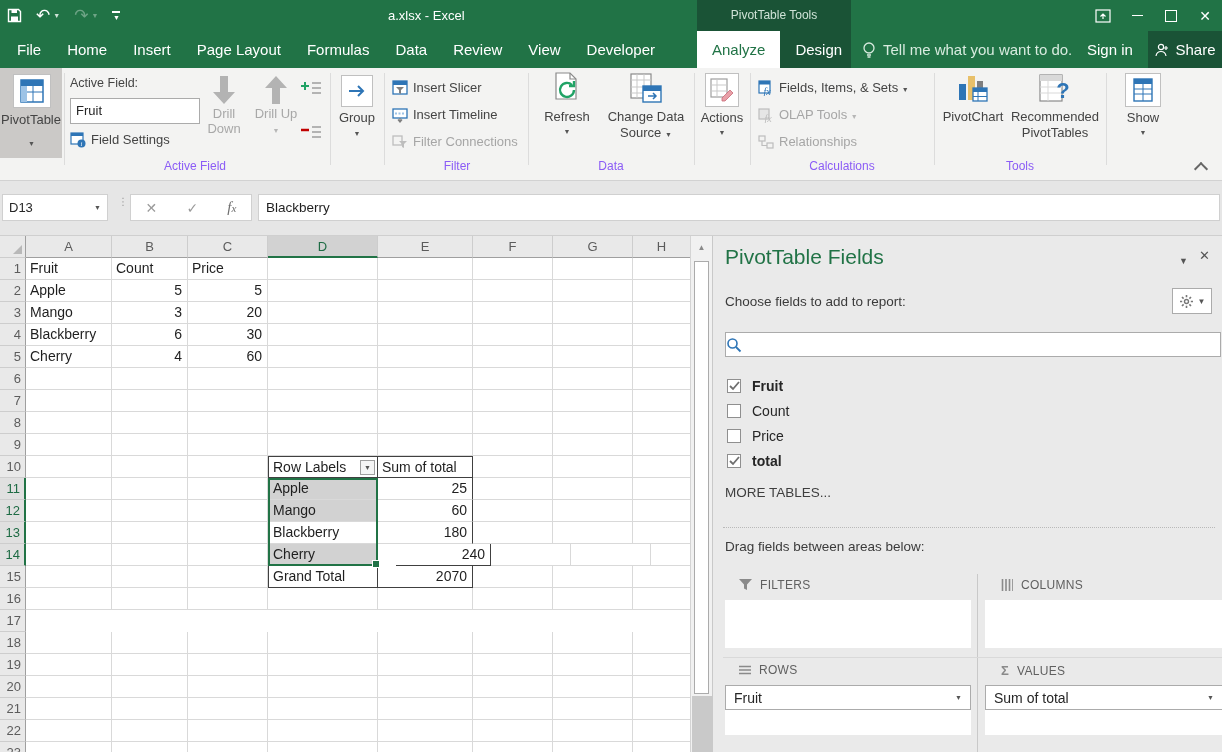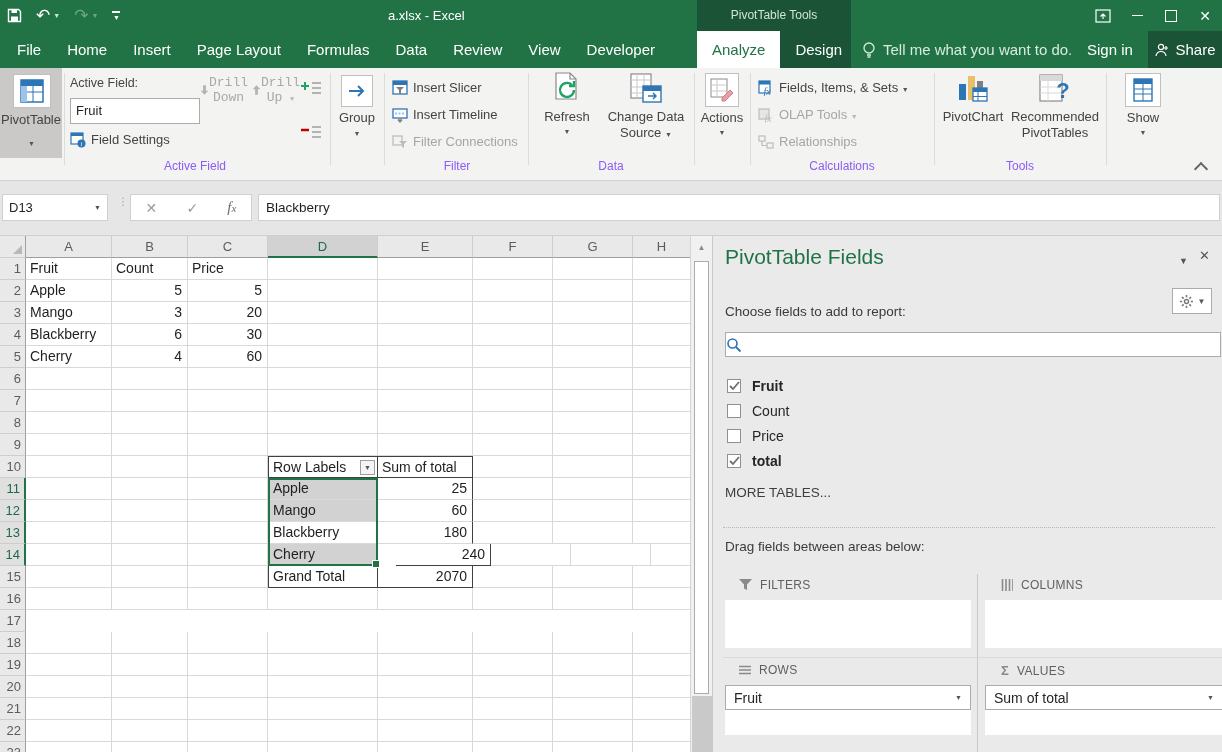--- a/index.html
+++ b/index.html
@@ -31,21 +31,21 @@
   #ribbon{left:0;top:68px;width:1222px;height:113px;background:#f3f3f2;border-bottom:1px solid #d2d2d2;box-sizing:border-box;}
   .rdiv{position:absolute;top:5px;height:92px;width:1px;background:#dcdcdc;}
   .glabel{position:absolute;top:91px;font-size:12px;color:#8b5cf6;text-align:center;}
   .bigbtn{position:absolute;top:2px;display:flex;flex-direction:column;align-items:center;}
   .bigbtn .lbl{font-size:13px;color:#444;line-height:16px;text-align:center;margin-top:3px;white-space:nowrap;}
   .srow{position:absolute;display:flex;align-items:center;gap:5px;height:23px;font-size:13px;color:#444;white-space:nowrap;}
   .srow.dis{color:#a6a6a6;}
   #grp-pivottable{left:0;top:0;width:62px;height:90px;background:#cbc9c7;}
   .iconbox{width:36px;height:32px;background:#fff;border:1px solid #c0c0c0;display:flex;align-items:center;justify-content:center;}
   #af-input{left:70px;top:30px;width:118px;height:24px;background:#fff;border:1px solid #ababab;font-size:13px;color:#262626;padding:0 5px;line-height:24px;}
-  .drill{width:48px;display:flex;flex-direction:row;align-items:center;color:#a8a8a8;font-size:13px;line-height:15px;text-align:center;font-family:Liberation Mono, monospace;}
+  .drill{width:48px;display:flex;flex-direction:column;align-items:center;color:#a8a8a8;font-size:13px;line-height:15px;text-align:center;}
   
   #frow{left:0;top:181px;width:1222px;height:55px;background:#e6e6e6;border-bottom:1px solid #cfcfcf;box-sizing:border-box;}
   .fbox{position:absolute;top:13px;height:27px;background:#fff;border:1px solid #d0d0d0;box-sizing:border-box;}
   
   #gridwrap{left:0;top:236px;width:712px;height:516px;background:#fff;}
   .g-row{position:absolute;left:0;display:flex;}
   .g-ch{box-sizing:border-box;height:22px;background:#e9e9e9;border-right:1px solid #cdcdcd;border-bottom:1px solid #9f9f9f;
         text-align:center;font-size:13px;color:#5c5c5c;line-height:21px;}
   .g-ch.selcol{background:#d2d2d2;color:#1e6b44;border-bottom:2px solid #217346;}
   .g-rh{box-sizing:border-box;width:26px;height:22px;background:#e9e9e9;border-right:1px solid #9f9f9f;border-bottom:1px solid #cdcdcd;
@@ -56,21 +56,21 @@
   .g-cell.num{text-align:right;padding-right:5px;}
   #sel-range{border:2px solid #217346;pointer-events:none;box-sizing:border-box;}
   #fill-handle{width:6px;height:6px;background:#217346;border:1px solid #fff;right:-4px;bottom:-4px;}
   #vscroll{left:690px;top:0;width:22px;height:516px;background:#f1f1f1;border-left:1px solid #d4d4d4;box-sizing:border-box;}
   #vscroll .arrow{height:22px;display:flex;align-items:center;justify-content:center;color:#8a8a8a;font-size:8px;}
   #vthumb{left:3px;top:25px;width:15px;height:433px;background:#fff;border:1px solid #ababab;box-sizing:border-box;}
   #vtrack-bottom{left:1px;top:460px;width:21px;height:56px;background:#c9c9c9;}
   
   #panel{left:712px;top:236px;width:510px;height:516px;background:#eaeaea;border-left:1px solid #c9c9c9;box-sizing:border-box;}
   #panel-title{left:12px;top:9px;font-size:21px;color:#217346;}
-  #panel-choose{left:12px;top:68px;font-size:13.5px;color:#3b3b3b;text-align:center;}
+  #panel-choose{left:12px;top:58px;font-size:13.5px;color:#3b3b3b;text-align:center;}
   #gear-btn{right:10px;top:52px;width:40px;height:26px;background:#fff;border:1px solid #ababab;display:flex;align-items:center;justify-content:center;gap:4px;box-sizing:border-box;}
   #search-box{left:12px;top:96px;width:496px;height:25px;background:#fff;border:1px solid #ababab;box-sizing:border-box;display:flex;align-items:center;}
   #search-box .ph{flex:1;font-size:14px;color:#595959;padding-left:5px;}
   .fieldrow{position:absolute;left:14px;display:flex;align-items:center;gap:11px;height:20px;}
   .cbx{width:14px;height:14px;background:#fff;border:1px solid #8f8f8f;box-sizing:border-box;display:flex;align-items:center;justify-content:center;}
   .fieldrow .fname{font-size:14px;color:#262626;}
   .fieldrow.checked .fname{font-weight:bold;}
   #more-tables{left:12px;top:249px;font-size:13.5px;color:#3f3f3f;}
   #dots-sep{left:10px;top:291px;width:492px;border-top:1px dotted #b9b9b9;}
   #drag-hint{left:12px;top:303px;font-size:13.5px;color:#3b3b3b;}

